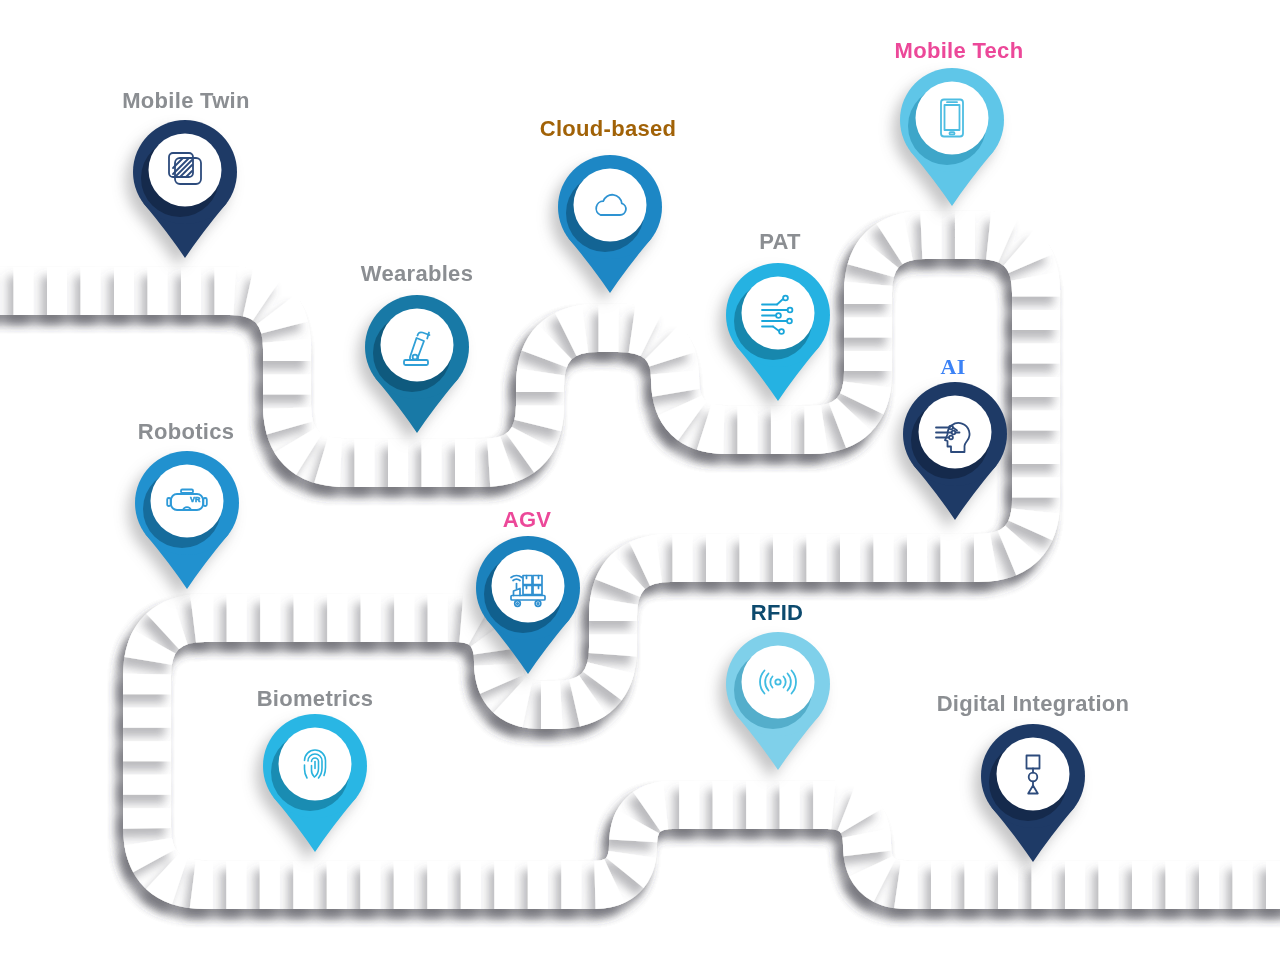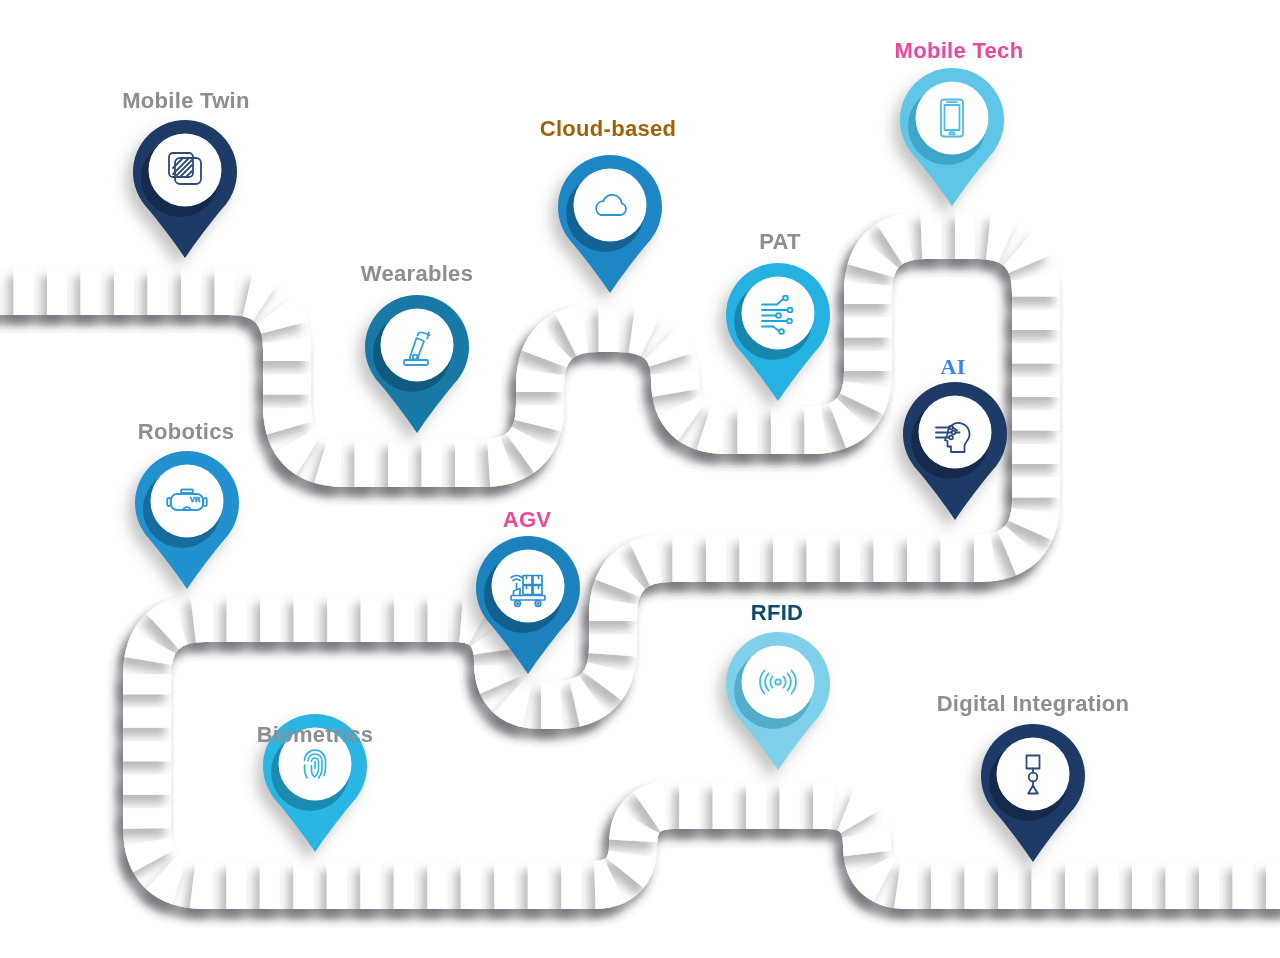--- a/index.html
+++ b/index.html
@@ -220,17 +220,17 @@
   <div id="label-layer">
       <div class="milestone-label" style="left: 186px; top: 90px; color: rgb(139, 142, 146);">Mobile Twin</div>
       <div class="milestone-label" style="left: 417px; top: 263px; color: rgb(139, 142, 146);">Wearables</div>
       <div class="milestone-label" style="left: 608px; top: 118px; color: #a16207;">Cloud-based</div>
       <div class="milestone-label" style="left: 780px; top: 231px; color: rgb(139, 142, 146);">PAT</div>
       <div class="milestone-label" style="left: 959px; top: 40px; color: #ec4899;">Mobile Tech</div>
       <div class="milestone-label" style="left: 953px; top: 356px; color: #3b82f6; font-family: Liberation Serif, serif;">AI</div>
       <div class="milestone-label" style="left: 186px; top: 421px; color: rgb(139, 142, 146);">Robotics</div>
       <div class="milestone-label" style="left: 527px; top: 509px; color: #ec4899;">AGV</div>
       <div class="milestone-label" style="left: 777px; top: 602px; color: #0c4a6e;">RFID</div>
-      <div class="milestone-label" style="left: 315px; top: 688px; color: rgb(139, 142, 146); margin-top: 36px;">Biometrics</div>
+      <div class="milestone-label" style="left: 315px; top: 688px; color: rgb(139, 142, 146);">Biometrics</div>
       <div class="milestone-label" style="left: 1033px; top: 693px; color: rgb(139, 142, 146);">Digital Integration</div>
     </div>
 
 </div>
 
 </body></html>

